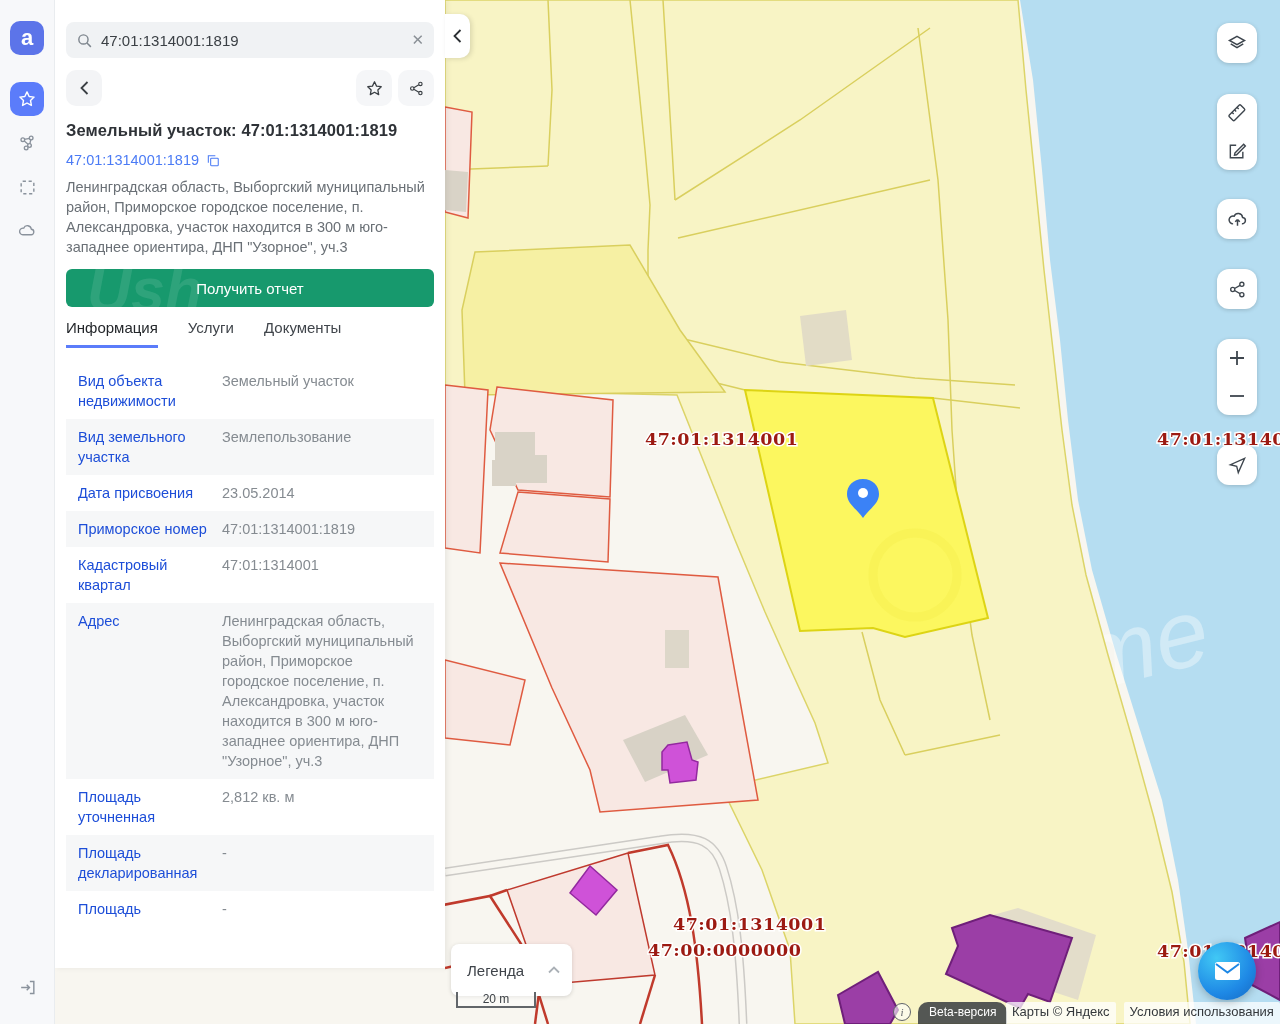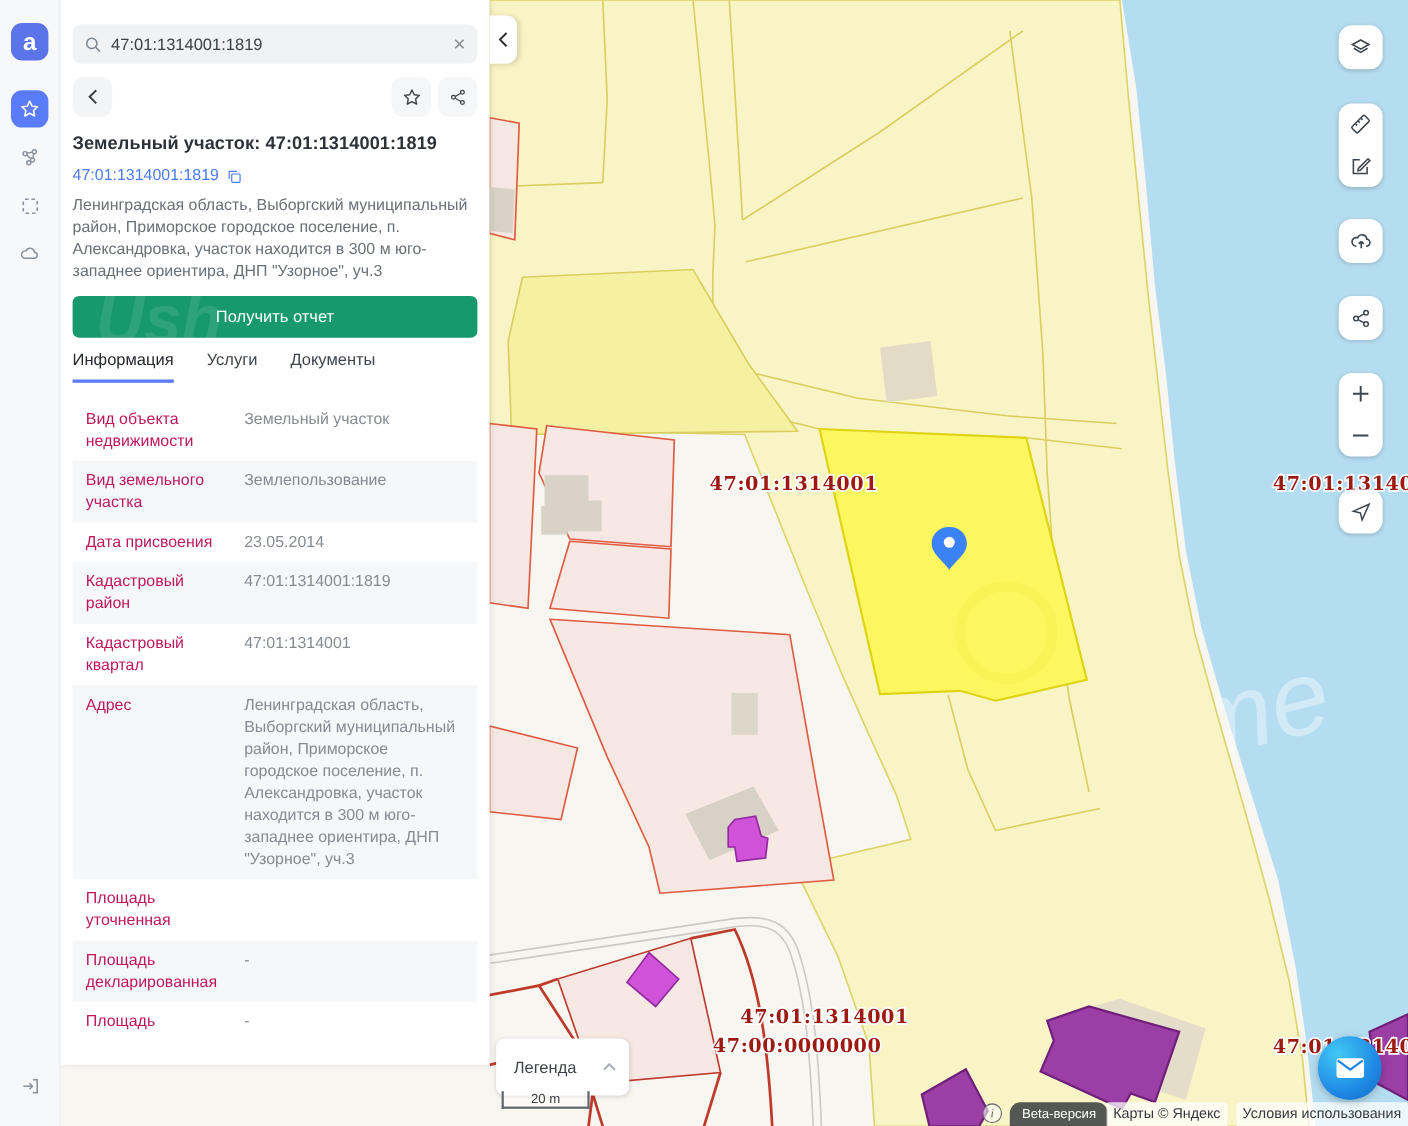--- a/index.html
+++ b/index.html
@@ -27,21 +27,21 @@
   .cad-link { color:#4b7bf5; font-size:14.5px; text-decoration:none; }
   .addr { margin-top:9px; font-size:14.5px; line-height:20px; color:#6a7076; }
   .report-btn { position:relative; margin-top:12px; width:100%; height:38px; background:#17996d; color:#fff; border:none; border-radius:6px; font-size:15px; font-family:inherit; cursor:pointer; overflow:hidden; }
   .report-btn .wm { position:absolute; left:21px; top:-14px; font-size:61px; font-weight:bold; font-style:italic; color:rgba(255,255,255,.10); pointer-events:none;text-decoration:underline; }
   .tabs { margin-top:12px; display:flex; gap:30px; }
   .tab { font-size:15px; color:#40454b; padding-bottom:9px; cursor:pointer; border-bottom:3px solid transparent; }
   .tab.active { font-weight:normal; color:#24272b; border-bottom-color:#5b7cfa; }
   .info-table { margin-top:15px; }
   .row { display:grid; grid-template-columns:132px 1fr; column-gap:12px; padding:8px 12px; font-size:14.5px; line-height:20px; }
   .row.alt { background:#f6f7f8; }
-  .row .lbl { color:#be185d; }
+  .row .lbl { color:#1d4ed8; }
   .row .val { color:#858b91; }
 
   
   .map { position:absolute; left:445px; top:0; width:835px; height:1024px; }
   .map svg.base { position:absolute; left:0; top:0; }
   .collapse-tab { position:absolute; left:445px; top:14px; width:25px; height:44px; background:#fff; border-radius:0 10px 10px 0; box-shadow:2px 1px 5px rgba(0,0,0,.12); display:flex; align-items:center; justify-content:center; color:#2b2f33; font-size:16px; z-index:26; }
 
   
   .tool { position:absolute; left:1217px; width:40px; background:#fff; border-radius:12px; box-shadow:0 1px 4px rgba(0,0,0,.18); display:flex; flex-direction:column; align-items:center; justify-content:center; color:#3e464e; z-index:20; }
   .tool .ic { width:40px; height:38px; display:flex; align-items:center; justify-content:center; }
@@ -343,33 +343,34 @@
         </div>
       <div class="row alt">
           <div class="lbl">Вид земельного участка</div>
           <div class="val">Землепользование</div>
         </div>
       <div class="row">
           <div class="lbl">Дата присвоения</div>
           <div class="val">23.05.2014</div>
         </div>
       <div class="row alt">
-          <div class="lbl">Кадастровый район</div>
+          <div class="lbl">Приморское номер</div>
           <div class="val">47:01:1314001:1819</div>
         </div>
       <div class="row">
           <div class="lbl">Кадастровый квартал</div>
           <div class="val">47:01:1314001</div>
         </div>
       <div class="row alt">
           <div class="lbl">Адрес</div>
           <div class="val">Ленинградская область, Выборгский муниципальный район, Приморское городское поселение, п. Александровка, участок находится в 300 м юго-западнее ориентира, ДНП "Узорное", уч.3</div>
         </div>
       <div class="row">
           <div class="lbl">Площадь уточненная</div>
+          <div class="val">2,812 кв. м</div>
         </div>
       <div class="row alt">
           <div class="lbl">Площадь декларированная</div>
           <div class="val">-</div>
         </div>
       <div class="row">
           <div class="lbl">Площадь</div>
           <div class="val">-</div>
         </div>
     </div>

